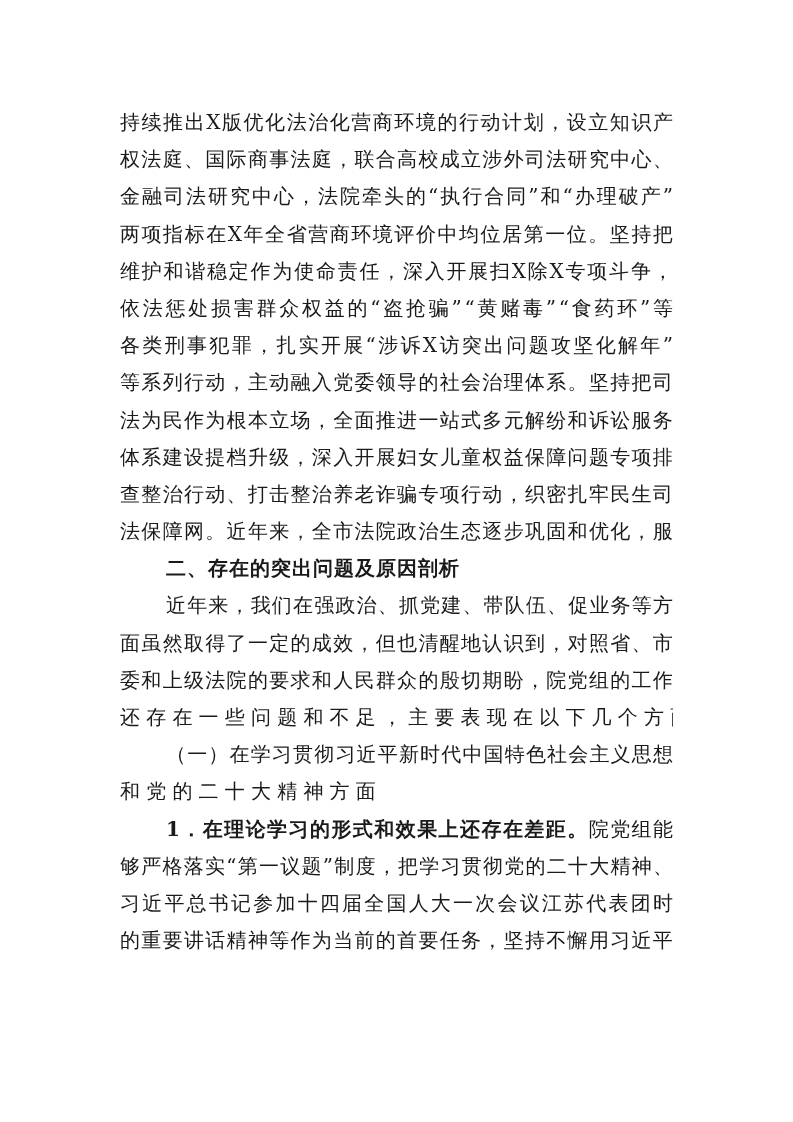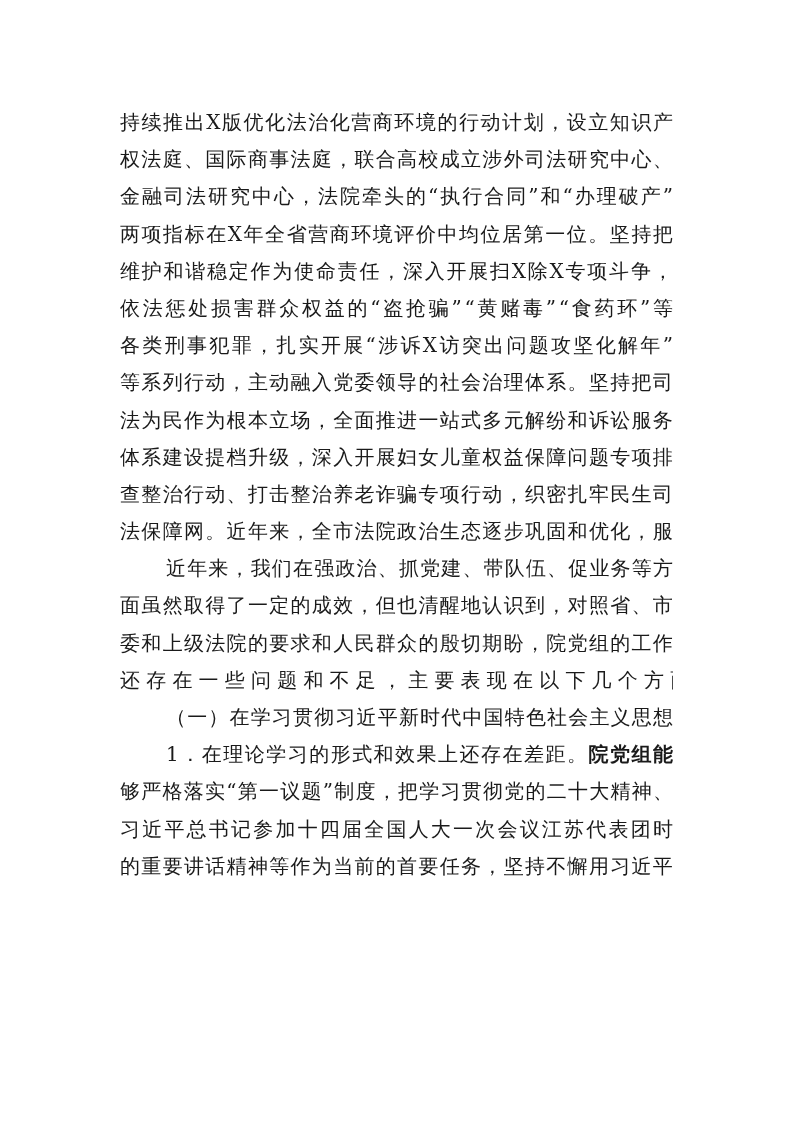--- a/index.html
+++ b/index.html
@@ -50,24 +50,24 @@
       font-family: "DejaVu Sans", "Liberation Sans", sans-serif;
       font-weight: bold;
       font-size: 20px;
       text-align-last: left;
       letter-spacing: 1px;
     }
     .sub-heading {
       font-family: "DejaVu Serif", "Liberation Serif", serif;
     }
     .bold {
+      font-weight: bold;
+    }
+    .normal {
       font-weight: normal;
-    }
-    .normal {
-      font-weight: bold;
     }
   </style>
 </head>
 <body>
 
 <div class="page">
   <div class="body-text">
 
     <div class="line" style="display: flex; justify-content: space-between;">
         <span>持</span>
@@ -401,20 +401,21 @@
         <span>步</span>
         <span>巩</span>
         <span>固</span>
         <span>和</span>
         <span>优</span>
         <span>化</span>
         <span>，</span>
         <span>服</span>
       </div>
 
+    <div class="line indent heading-bold">二、存在的突出问题及原因剖析</div>
 
     <div class="line indent" style="display: flex; justify-content: space-between;">
         <span>近</span>
         <span>年</span>
         <span>来</span>
         <span>，</span>
         <span>我</span>
         <span>们</span>
         <span>在</span>
         <span>强</span>
@@ -512,20 +513,21 @@
         <span>国</span>
         <span>特</span>
         <span>色</span>
         <span>社</span>
         <span>会</span>
         <span>主</span>
         <span>义</span>
         <span>思</span>
         <span>想</span>
       </div>
+    <div class="line last sub-heading">和党的二十大精神方面</div>
 
     <div class="line indent"><span class="bold">1．在理论学习的形式和效果上还存在差距。</span><span class="normal">院党组能</span></div>
     <div class="line" style="display: flex; justify-content: space-between;">
         <span>够</span>
         <span>严</span>
         <span>格</span>
         <span>落</span>
         <span>实</span>
         <span>“</span>
         <span>第</span>

